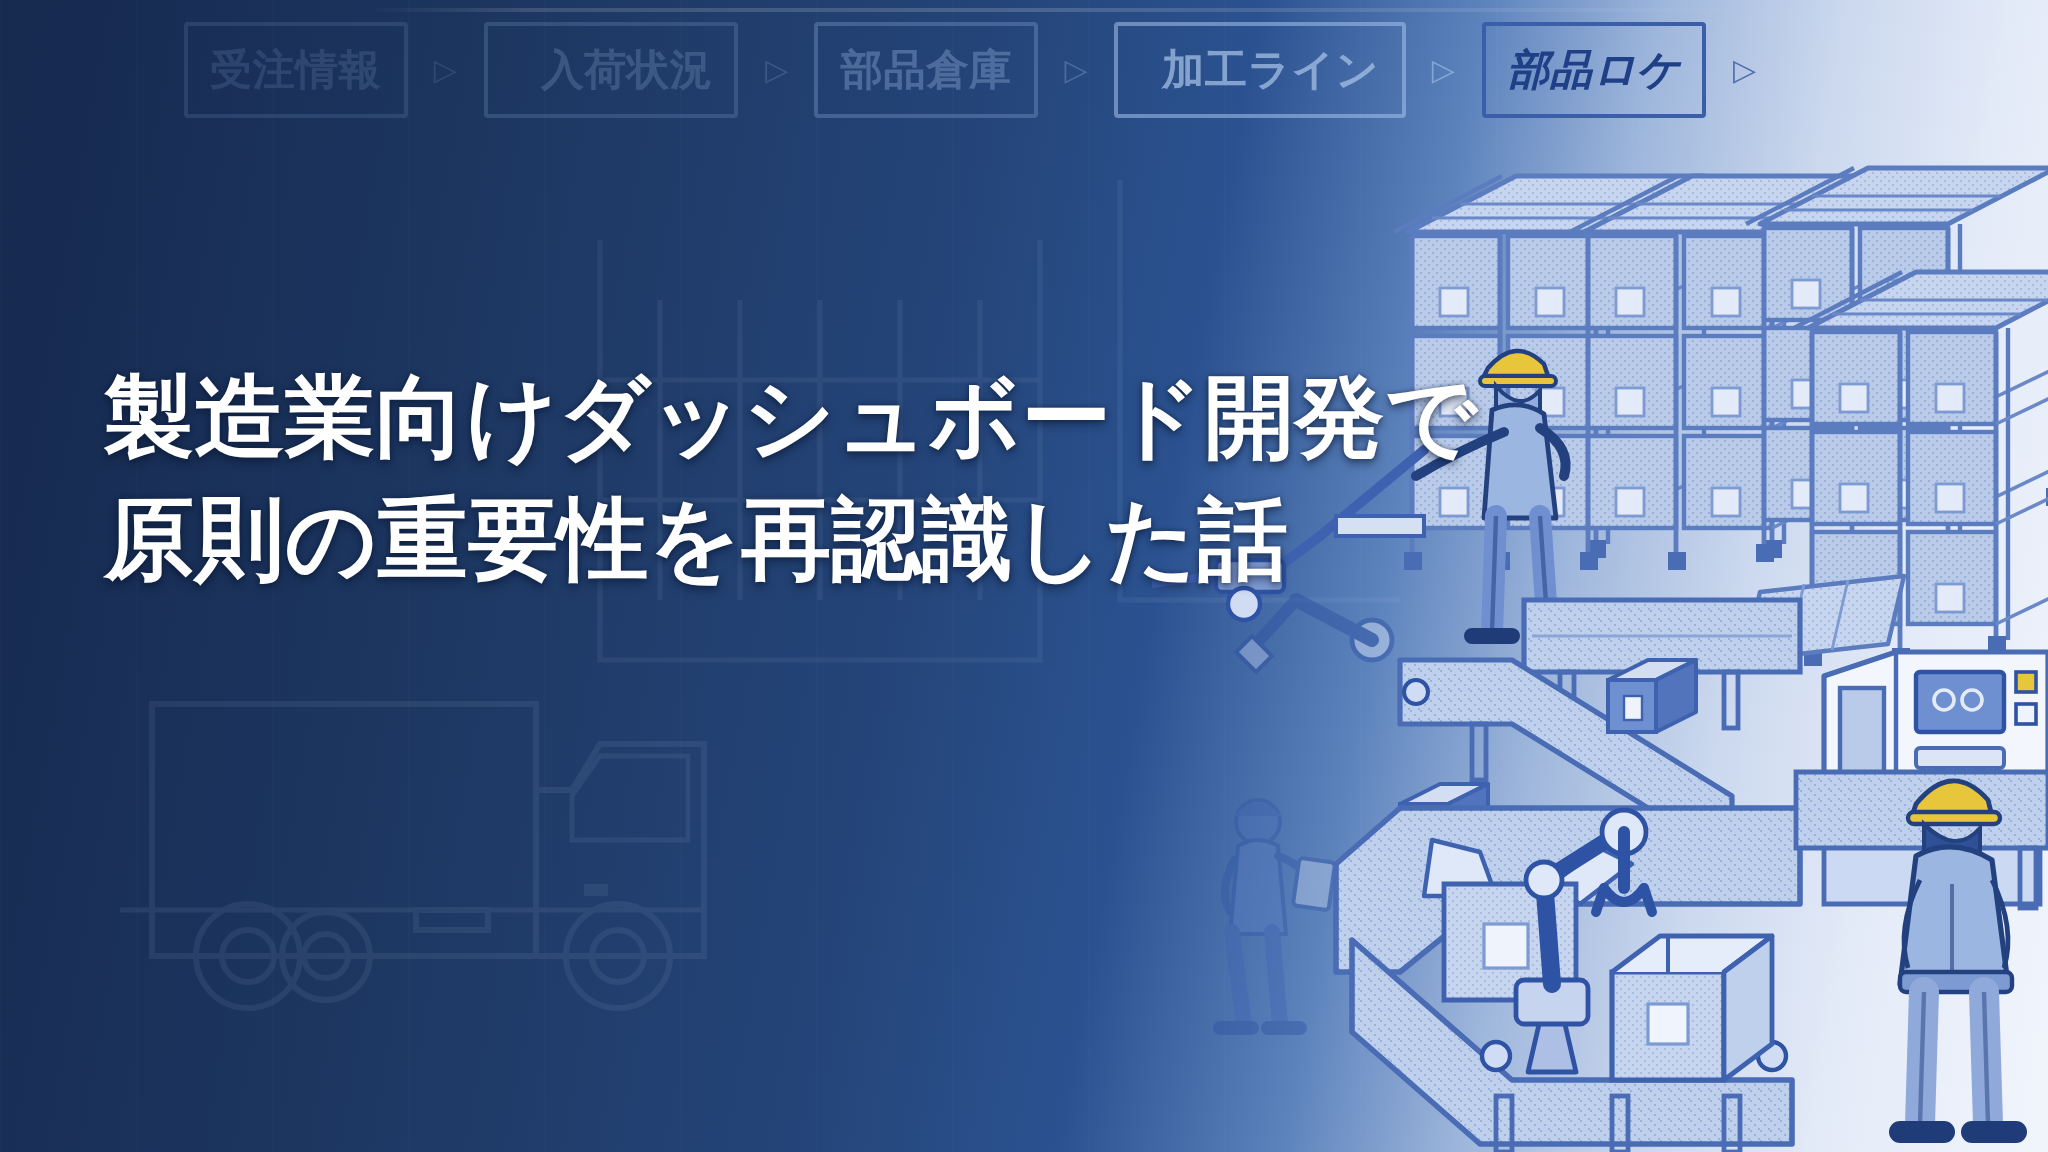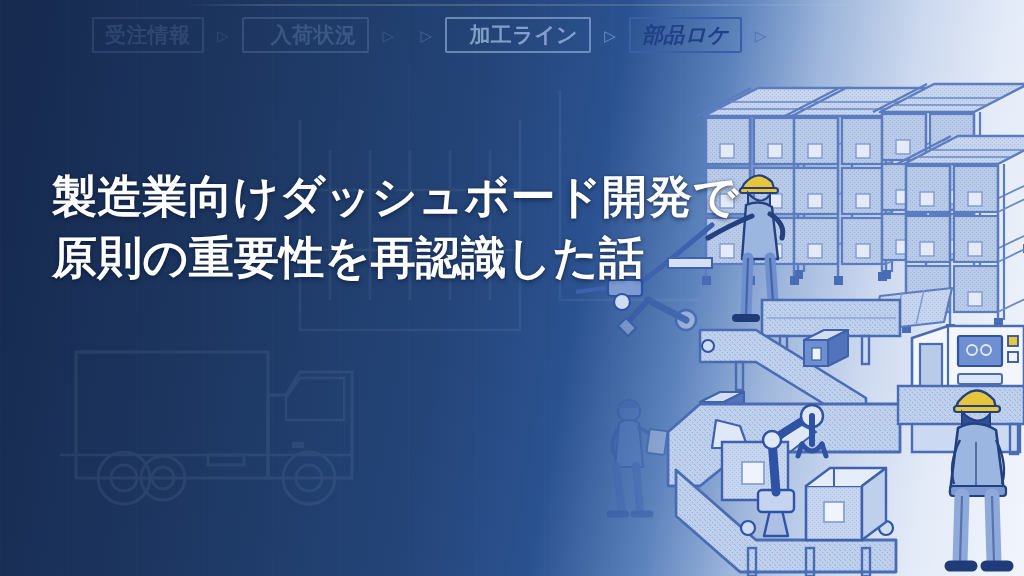--- a/index.html
+++ b/index.html
@@ -81,21 +81,21 @@
     height: 36px;
     display: flex;
     align-items: center;
     gap: 0;
     white-space: nowrap;
   }
   .crumb {
     display: inline-flex;
     align-items: center;
     justify-content: center;
-    height: 36px;
+    height: 48px;
     padding: 0 11px;
     border: 2px solid;
     border-radius: 2px;
     font-size: 21px;
     font-weight: 700;
     letter-spacing: .02em;
     box-sizing: border-box;
   }
   .sep {
     display: inline-flex;
@@ -115,21 +115,21 @@
   .crumb.s3 { border-color: rgba(165,195,235,0.55); color: rgba(178,205,240,0.66); padding-left: 22px; }
   .sep.s3   { color: rgba(178,205,240,0.52); }
   .crumb.s4 { border-color: #3b5ea8; color: #1f3f86; font-style: italic; }
   .sep.s4   { color: #516fae; }
   .crumb.s5 { border-color: #2b4a92; color: #14306e; }
 
   
   .headline {
     position: absolute;
     left: 52px;
-    top: 166px;
+    top: 178px;
     margin: 0;
     color: #ffffff;
     font-size: 45px;
     font-weight: 700;
     line-height: 61px;
     letter-spacing: .005em;
     text-shadow:
        0 2px 5px rgba(8, 20, 46, 0.55),
        0 0 2px rgba(8, 20, 46, 0.45);
   }
@@ -375,20 +375,21 @@
         <path d="M986 566 l22 0" stroke="#1f3c79" stroke-width="11" stroke-linecap="round"></path>
       </g>
     </svg>
   </div>
 
   <nav class="breadcrumb">
     <span class="crumb s0">受注情報</span>
     <span class="sep s0">▷</span>
     <span class="crumb s1">入荷状況</span>
     <span class="sep s1">▷</span>
+    <span class="crumb s2">部品倉庫</span>
     <span class="sep s2">▷</span>
     <span class="crumb s3">加工ライン</span>
     <span class="sep s3">▷</span>
     <span class="crumb s4">部品ロケ</span>
     <span class="sep s4">▷</span>
   </nav>
 
   <h1 class="headline">
     <span class="ln">製造業向けダッシュボード開発で</span>
     <span class="ln">原則の重要性を再認識した話</span>

